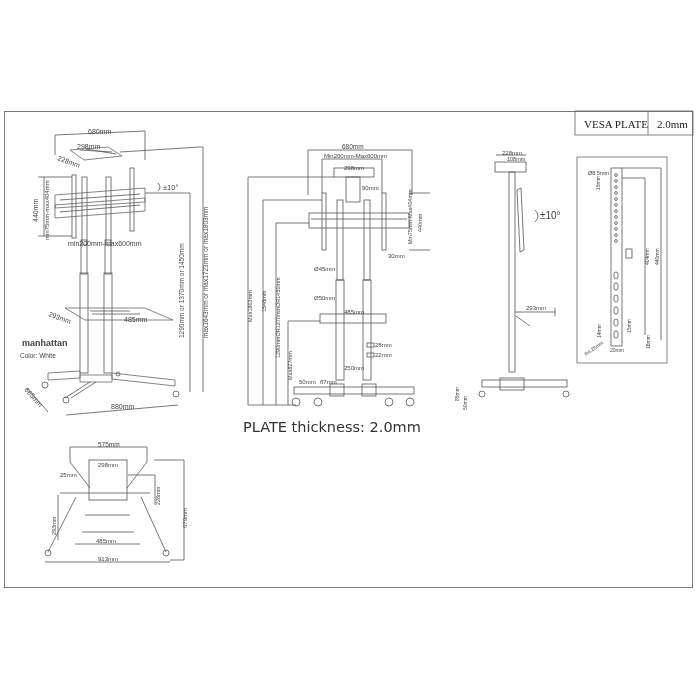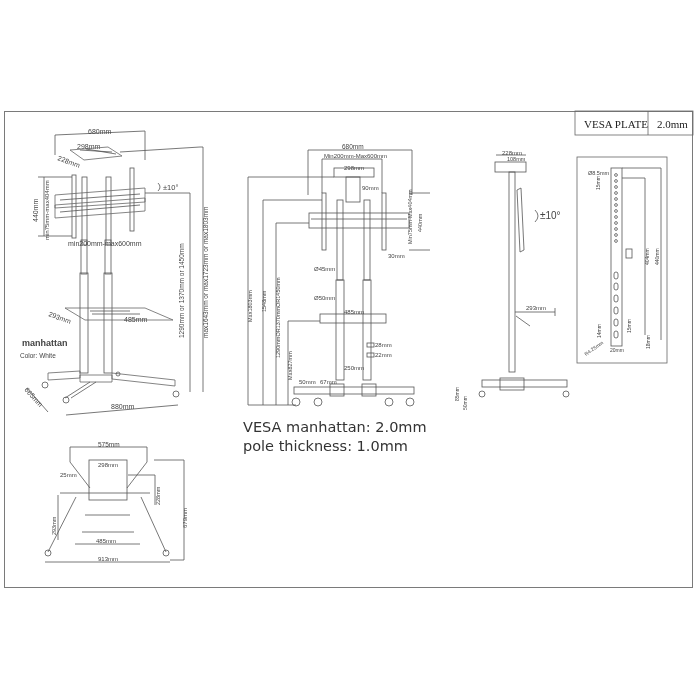--- a/index.html
+++ b/index.html
@@ -244,15 +244,14 @@
       <line x1="184" y1="460" x2="184" y2="560"></line>
     <text class="lbl" x="187" y="528" font-size="6" stroke="none" transform="rotate(-90 187 528)">679mm</text>
     <line x1="75" y1="544" x2="140" y2="544"></line>
     <text class="lbl" x="96" y="543" font-size="6" stroke="none">485mm</text>
     <line x1="45" y1="562" x2="170" y2="562"></line>
     <text class="lbl" x="98" y="561" font-size="6" stroke="none">913mm</text>
   </g>
 </svg>
 
 <div class="note">
-  <div>VESA manhattan: 2.0mm</div>
-  <div>pole thickness: 1.0mm</div>
+  <div>PLATE thickness: 2.0mm</div>
 </div>
 
 </body></html>

